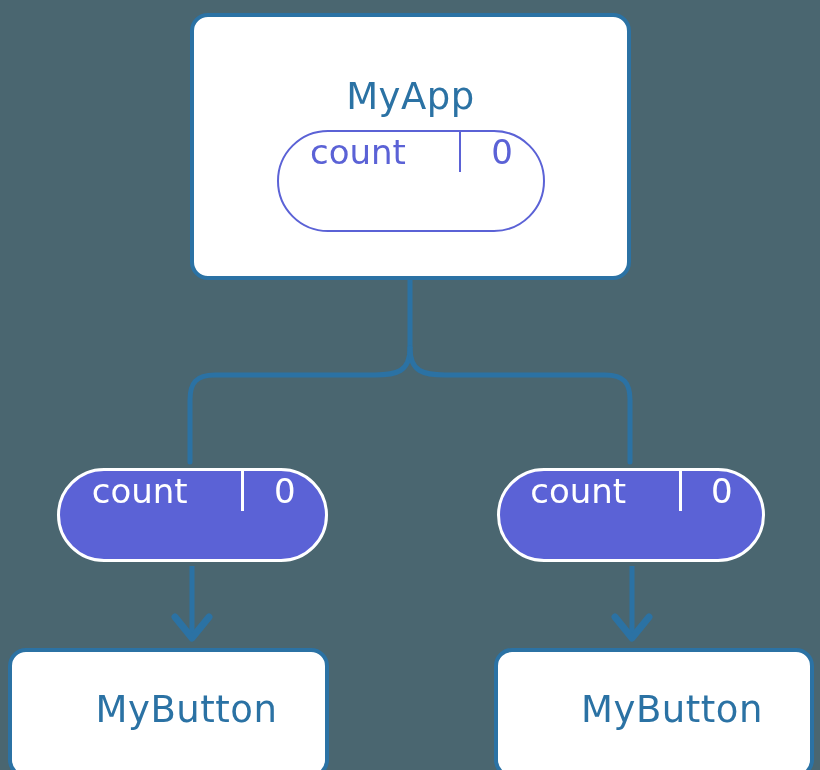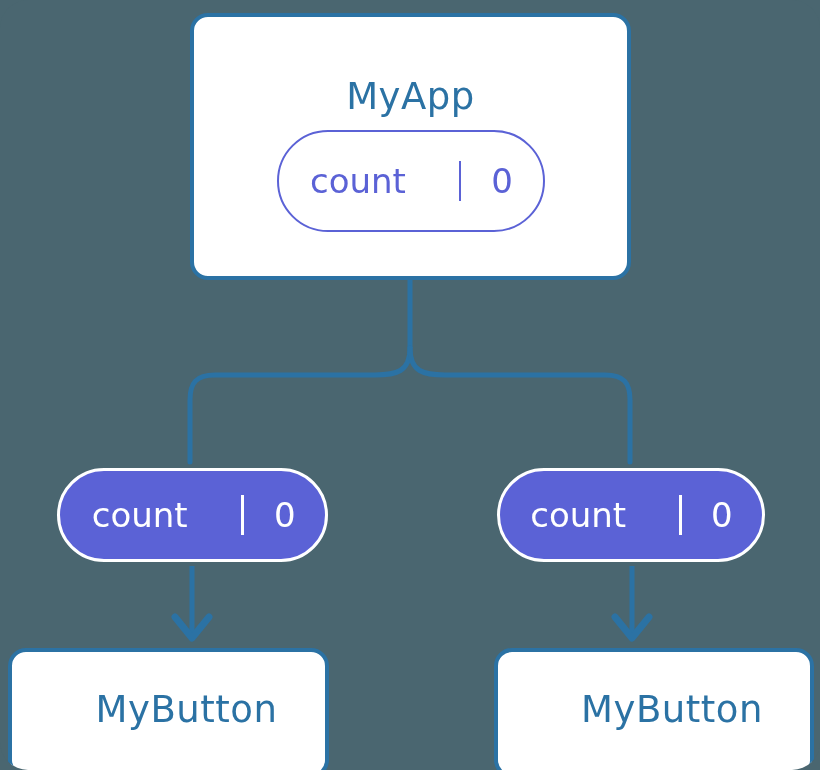--- a/index.html
+++ b/index.html
@@ -7,21 +7,20 @@
     padding: 0;
     background: #4a6670;
   }
   #stage {
     position: relative;
     width: 820px;
     height: 770px;
     background: #4a6670;
     overflow: hidden;
     font-family: "DejaVu Sans", "Liberation Sans", sans-serif;
-    border-radius: 28px;
   }
   #wires {
     position: absolute;
     left: 0;
     top: 0;
     width: 820px;
     height: 770px;
     pointer-events: none;
   }
 
@@ -68,21 +67,21 @@
   }
   .btn-title {
     top: 36px;
     margin-left: 36px;
   }
 
   
   .pill {
     position: absolute;
     display: flex;
-    align-items: center;
+    align-items: flex-start;
     box-sizing: border-box;
     border-radius: 999px;
     overflow: hidden;
     gap: 22px;
   }
   .pill .pill-key,
   .pill .pill-val {
     display: flex;
     align-items: center;
     justify-content: center;

